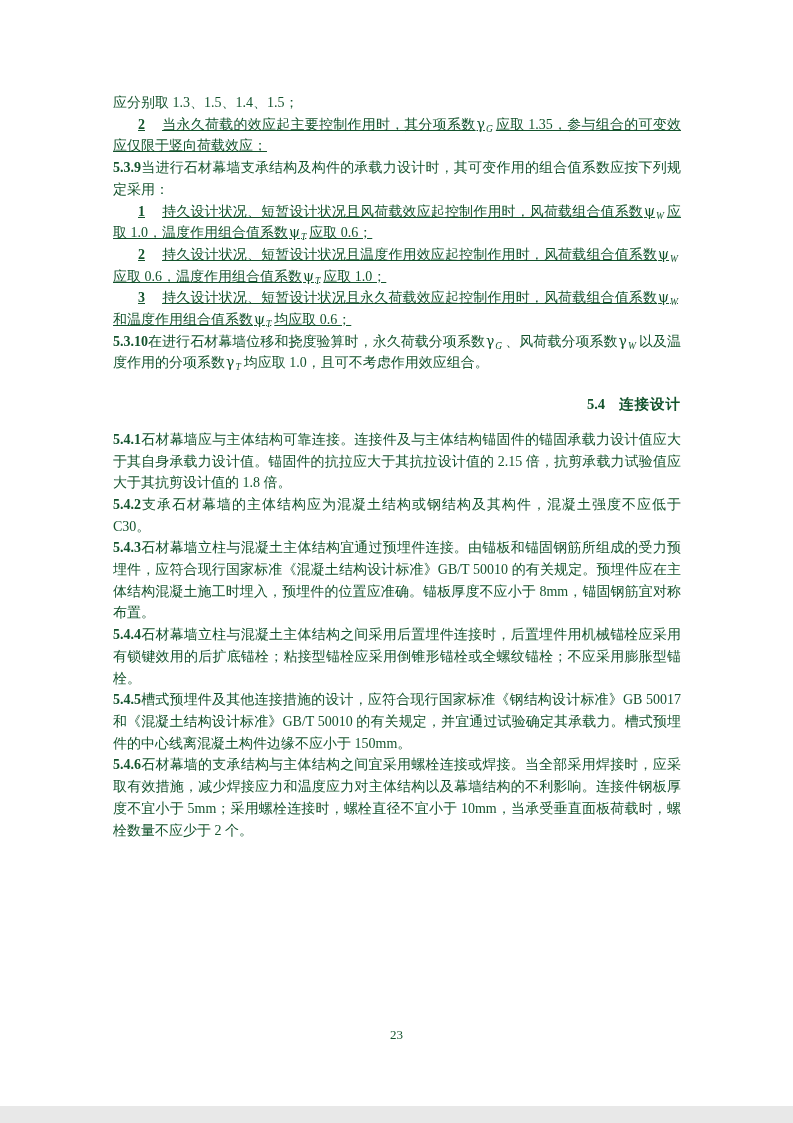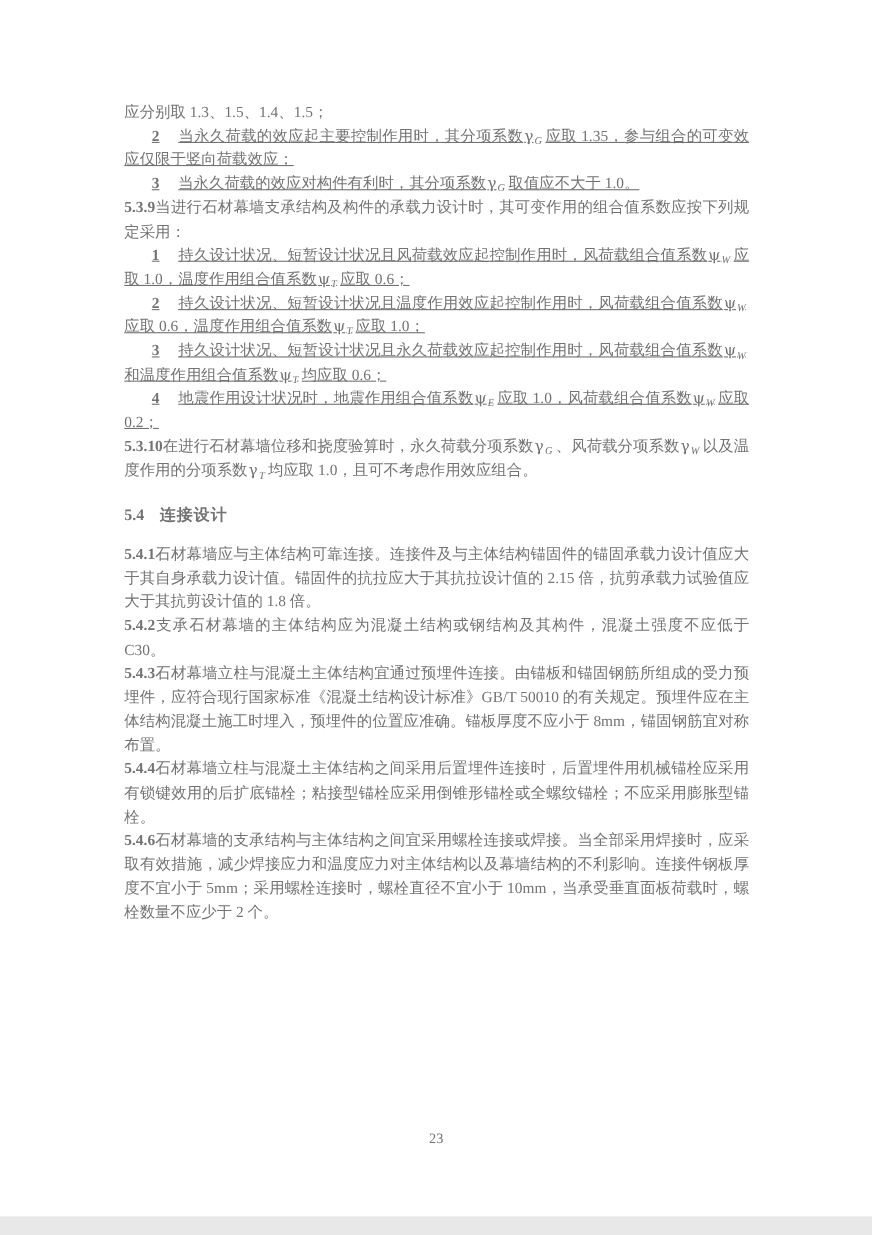--- a/index.html
+++ b/index.html
@@ -1,20 +1,20 @@
 <!DOCTYPE html>
 <html><head>
 <meta charset="utf-8">
 <style>
   html,body{margin:0;padding:0;background:#e8e8e8;}
   .page{
     position:relative;
     width:793px;height:1106px;
     background:#ffffff;
-    color:#737373;
+    color:#14532d;
     font-family:"Liberation Serif","DejaVu Serif",serif;
     overflow:hidden;
     margin:0 auto;
   }
   .content{
     position:absolute;
     left:113px;top:92px;
     width:568px;
     font-size:14px;
     line-height:21.7px;
@@ -31,21 +31,21 @@
     font-size:9.5px;
     font-style:italic;
     line-height:0;
     margin-left:1px;
     margin-right:3px;
     vertical-align:-3px;
   }
   .heading{
     margin-top:20px !important;
     margin-bottom:13px !important;
-    text-align:left;
+    text-align:right;
     text-indent:0;
     font-family:"Liberation Sans","DejaVu Sans",sans-serif;
     font-weight:bold;
     font-size:14.5px;
   }
   .heading .hn{font-family:"Liberation Serif","DejaVu Serif",serif;font-weight:bold;}
   .heading .ht{margin-left:14px;letter-spacing:1px;}
   .pageno{
     position:absolute;
     left:0;top:1027px;
@@ -54,28 +54,27 @@
     font-size:13px;
   }
 </style>
 </head>
 <body>
 
 <div class="page">
   <div class="content">
       <p class="cont">应分别取 1.3、1.5、1.4、1.5；</p>
       <p class="item"><span class="lbl">2</span>当永久荷载的效应起主要控制作用时，其分项系数<span class="fml"><span class="gk">γ</span><sub>G</sub></span>应取 1.35，参与组合的可变效应仅限于竖向荷载效应；</p>
-      <p class="item"><span class="lbl">3</span>当永久荷载的效应对构件有利时，其分项系数<span class="fml"><span class="gk">γ</span><sub>G</sub></span>取值应不大于 1.0。</p>
       <p class="clause"><span class="lbl">5.3.9</span>当进行石材幕墙支承结构及构件的承载力设计时，其可变作用的组合值系数应按下列规定采用：</p>
       <p class="item"><span class="lbl">1</span>持久设计状况、短暂设计状况且风荷载效应起控制作用时，风荷载组合值系数<span class="fml"><span class="gk">ψ</span><sub>W</sub></span>应取 1.0，温度作用组合值系数<span class="fml"><span class="gk">ψ</span><sub>T</sub></span>应取 0.6；</p>
       <p class="item"><span class="lbl">2</span>持久设计状况、短暂设计状况且温度作用效应起控制作用时，风荷载组合值系数<span class="fml"><span class="gk">ψ</span><sub>W</sub></span>应取 0.6，温度作用组合值系数<span class="fml"><span class="gk">ψ</span><sub>T</sub></span>应取 1.0；</p>
       <p class="item"><span class="lbl">3</span>持久设计状况、短暂设计状况且永久荷载效应起控制作用时，风荷载组合值系数<span class="fml"><span class="gk">ψ</span><sub>W</sub></span>和温度作用组合值系数<span class="fml"><span class="gk">ψ</span><sub>T</sub></span>均应取 0.6；</p>
-      <p class="item"><span class="lbl">4</span>地震作用设计状况时，地震作用组合值系数<span class="fml"><span class="gk">ψ</span><sub>E</sub></span>应取 1.0，风荷载组合值系数<span class="fml"><span class="gk">ψ</span><sub>W</sub></span>应取 0.2；</p>
       <p class="clause"><span class="lbl">5.3.10</span>在进行石材幕墙位移和挠度验算时，永久荷载分项系数<span class="fml"><span class="gk">γ</span><sub>G</sub></span>、风荷载分项系数<span class="fml"><span class="gk">γ</span><sub>W</sub></span>以及温度作用的分项系数<span class="fml"><span class="gk">γ</span><sub>T</sub></span>均应取 1.0，且可不考虑作用效应组合。</p>
       <p class="heading"><span class="hn">5.4</span><span class="ht">连接设计</span></p>
       <p class="clause"><span class="lbl">5.4.1</span>石材幕墙应与主体结构可靠连接。连接件及与主体结构锚固件的锚固承载力设计值应大于其自身承载力设计值。锚固件的抗拉应大于其抗拉设计值的 2.15 倍，抗剪承载力试验值应大于其抗剪设计值的 1.8 倍。</p>
       <p class="clause"><span class="lbl">5.4.2</span>支承石材幕墙的主体结构应为混凝土结构或钢结构及其构件，混凝土强度不应低于 C30。</p>
       <p class="clause"><span class="lbl">5.4.3</span>石材幕墙立柱与混凝土主体结构宜通过预埋件连接。由锚板和锚固钢筋所组成的受力预埋件，应符合现行国家标准《混凝土结构设计标准》GB/T 50010 的有关规定。预埋件应在主体结构混凝土施工时埋入，预埋件的位置应准确。锚板厚度不应小于 8mm，锚固钢筋宜对称布置。</p>
       <p class="clause"><span class="lbl">5.4.4</span>石材幕墙立柱与混凝土主体结构之间采用后置埋件连接时，后置埋件用机械锚栓应采用有锁键效用的后扩底锚栓；粘接型锚栓应采用倒锥形锚栓或全螺纹锚栓；不应采用膨胀型锚栓。</p>
+      <p class="clause"><span class="lbl">5.4.5</span>槽式预埋件及其他连接措施的设计，应符合现行国家标准《钢结构设计标准》GB 50017 和《混凝土结构设计标准》GB/T 50010 的有关规定，并宜通过试验确定其承载力。槽式预埋件的中心线离混凝土构件边缘不应小于 150mm。</p>
       <p class="clause"><span class="lbl">5.4.6</span>石材幕墙的支承结构与主体结构之间宜采用螺栓连接或焊接。当全部采用焊接时，应采取有效措施，减少焊接应力和温度应力对主体结构以及幕墙结构的不利影响。连接件钢板厚度不宜小于 5mm；采用螺栓连接时，螺栓直径不宜小于 10mm，当承受垂直面板荷载时，螺栓数量不应少于 2 个。</p>
     </div>
   <div class="pageno">23</div>
 </div>
 
 </body></html>

